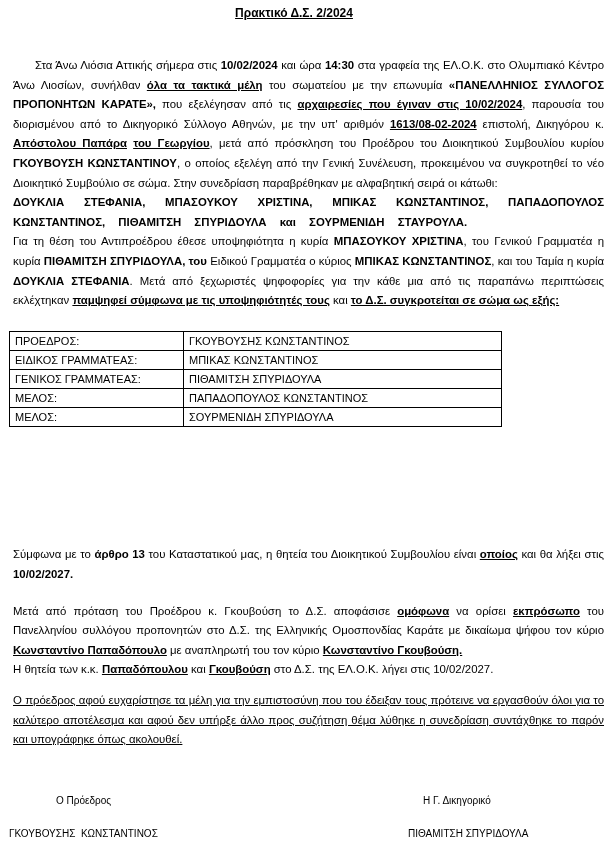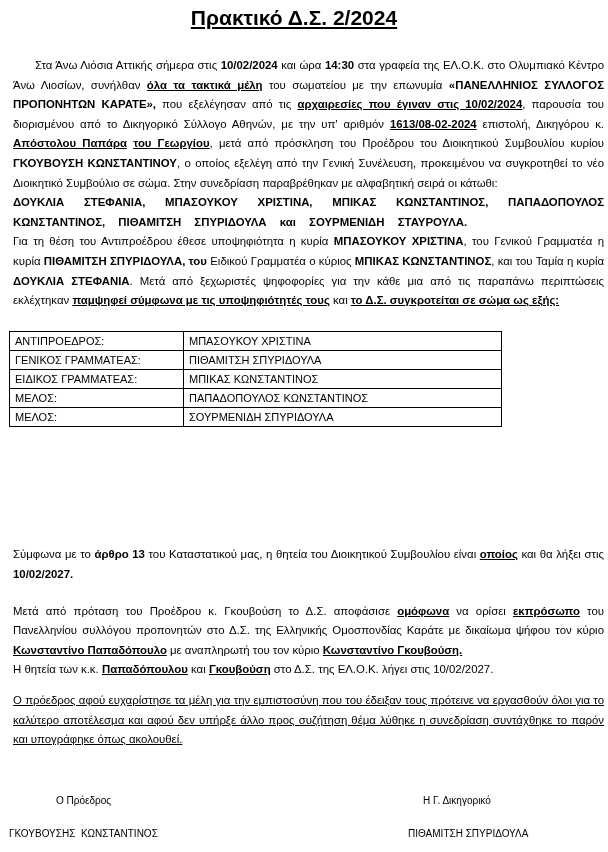--- a/index.html
+++ b/index.html
@@ -3,21 +3,21 @@
 <meta charset="utf-8">
 <style>
   html, body { margin: 0; padding: 0; background: #ffffff; }
   body {
     width: 608px; height: 852px; position: relative; overflow: hidden;
     font-family: "Liberation Sans", "DejaVu Sans", sans-serif;
     color: #000; font-size: 11.4px;
   }
   .title {
     position: absolute; top: 6px; left: 0; width: 588px; text-align: center;
-    font-size: 21px; font-weight: bold; text-decoration: underline;
+    font-size: 12px; font-weight: bold; text-decoration: underline;
   }
   .para {
     position: absolute; left: 9px; width: 591px;
     line-height: 19.6px; text-align: justify; margin: 4px;
   }
   .p1 { top: 52px; text-indent: 22px; }
   b, .b { font-weight: bold; }
   .u { text-decoration: underline; }
   table.board {
     position: absolute; top: 331px; left: 9px; width: 493px;
@@ -39,30 +39,30 @@
 </head>
 <body>
 
 <div class="title">Πρακτικό Δ.Σ. 2/2024</div>
 
 <p class="para p1"><span>Στα Άνω Λιόσια Αττικής σήμερα στις </span><b>10/02/2024</b><span> και ώρα </span><b>14:30</b><span> στα γραφεία της ΕΛ.Ο.Κ. στο Ολυμπιακό Κέντρο Άνω Λιοσίων, συνήλθαν </span><b class="u">όλα τα τακτικά μέλη</b><span> του σωματείου με την επωνυμία </span><b>«ΠΑΝΕΛΛΗΝΙΟΣ ΣΥΛΛΟΓΟΣ ΠΡΟΠΟΝΗΤΩΝ ΚΑΡΑΤΕ»,</b><span> που εξελέγησαν από τις </span><b class="u">αρχαιρεσίες που έγιναν στις 10/02/2024</b><span>, παρουσία του διορισμένου από το Δικηγορικό Σύλλογο Αθηνών, με την υπ' αριθμόν </span><b class="u">1613/08-02-2024</b><span> επιστολή, Δικηγόρου κ. </span><b class="u">Απόστολου Παπάρα</b><span> </span><b class="u">του Γεωργίου</b><span>, μετά από πρόσκληση του Προέδρου του Διοικητικού Συμβουλίου κυρίου </span><b>ΓΚΟΥΒΟΥΣΗ ΚΩΝΣΤΑΝΤΙΝΟΥ</b><span>, ο οποίος εξελέγη από την Γενική Συνέλευση, προκειμένου να συγκροτηθεί το νέο Διοικητικό Συμβούλιο σε σώμα. Στην συνεδρίαση παραβρέθηκαν με αλφαβητική σειρά οι κάτωθι:</span><br><b style="word-spacing:10px">ΔΟΥΚΛΙΑ ΣΤΕΦΑΝΙΑ, ΜΠΑΣΟΥΚΟΥ ΧΡΙΣΤΙΝΑ, ΜΠΙΚΑΣ ΚΩΝΣΤΑΝΤΙΝΟΣ, ΠΑΠΑΔΟΠΟΥΛΟΣ ΚΩΝΣΤΑΝΤΙΝΟΣ, ΠΙΘΑΜΙΤΣΗ ΣΠΥΡΙΔΟΥΛΑ και ΣΟΥΡΜΕΝΙΔΗ ΣΤΑΥΡΟΥΛΑ.</b><br><span>Για τη θέση του Αντιπροέδρου έθεσε υποψηφιότητα η κυρία </span><b>ΜΠΑΣΟΥΚΟΥ ΧΡΙΣΤΙΝΑ</b><span>, του Γενικού Γραμματέα η κυρία </span><b>ΠΙΘΑΜΙΤΣΗ ΣΠΥΡΙΔΟΥΛΑ, του</b><span> Ειδικού Γραμματέα  ο κύριος </span><b>ΜΠΙΚΑΣ ΚΩΝΣΤΑΝΤΙΝΟΣ</b><span>, και του Ταμία η κυρία </span><b>ΔΟΥΚΛΙΑ ΣΤΕΦΑΝΙΑ</b><span>. Μετά από ξεχωριστές ψηφοφορίες για την κάθε μια από τις παραπάνω περιπτώσεις εκλέχτηκαν </span><b class="u">παμψηφεί σύμφωνα με τις υποψηφιότητές τους</b><span> και </span><b class="u">το Δ.Σ. συγκροτείται σε σώμα ως εξής:</b></p>
 
 <table class="board">
   <tbody>
     <tr>
-        <td class="role">ΑΝΤΙΠΡΟΕΔΡΟΣ:</td>
-        <td>ΜΠΑΣΟΥΚΟΥ ΧΡΙΣΤΙΝΑ</td>
+        <td class="role">ΠΡΟΕΔΡΟΣ:</td>
+        <td>ΓΚΟΥΒΟΥΣΗΣ ΚΩΝΣΤΑΝΤΙΝΟΣ</td>
+      </tr>
+    <tr>
+        <td class="role">ΕΙΔΙΚΟΣ ΓΡΑΜΜΑΤΕΑΣ:</td>
+        <td>ΜΠΙΚΑΣ ΚΩΝΣΤΑΝΤΙΝΟΣ</td>
       </tr>
     <tr>
         <td class="role">ΓΕΝΙΚΟΣ ΓΡΑΜΜΑΤΕΑΣ:</td>
         <td>ΠΙΘΑΜΙΤΣΗ ΣΠΥΡΙΔΟΥΛΑ</td>
-      </tr>
-    <tr>
-        <td class="role">ΕΙΔΙΚΟΣ ΓΡΑΜΜΑΤΕΑΣ:</td>
-        <td>ΜΠΙΚΑΣ ΚΩΝΣΤΑΝΤΙΝΟΣ</td>
       </tr>
     <tr>
         <td class="role">ΜΕΛΟΣ:</td>
         <td>ΠΑΠΑΔΟΠΟΥΛΟΣ ΚΩΝΣΤΑΝΤΙΝΟΣ</td>
       </tr>
     <tr>
         <td class="role">ΜΕΛΟΣ:</td>
         <td>ΣΟΥΡΜΕΝΙΔΗ ΣΠΥΡΙΔΟΥΛΑ</td>
       </tr>
   </tbody>

